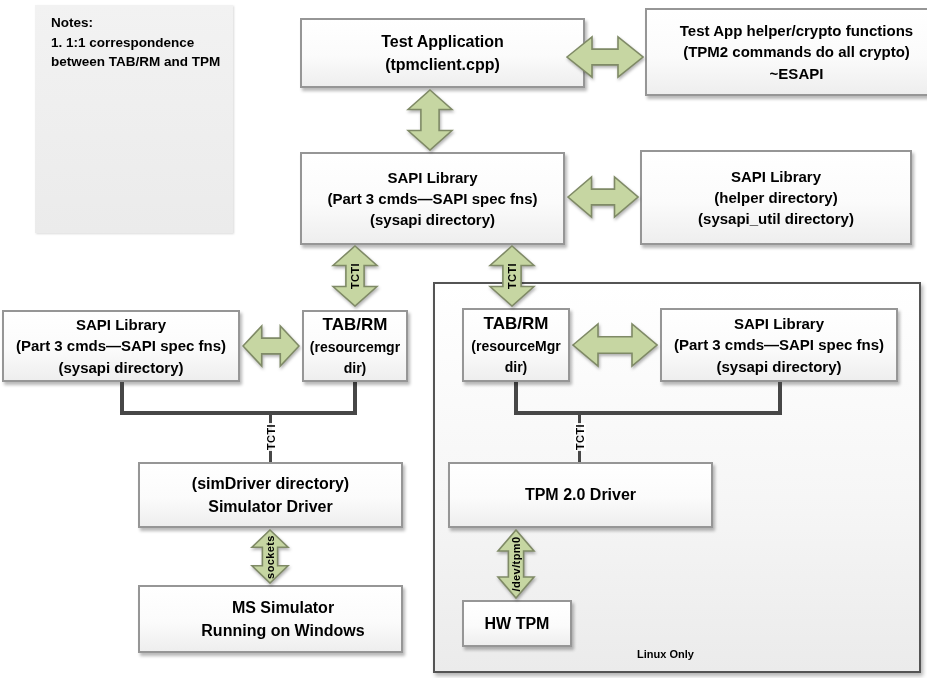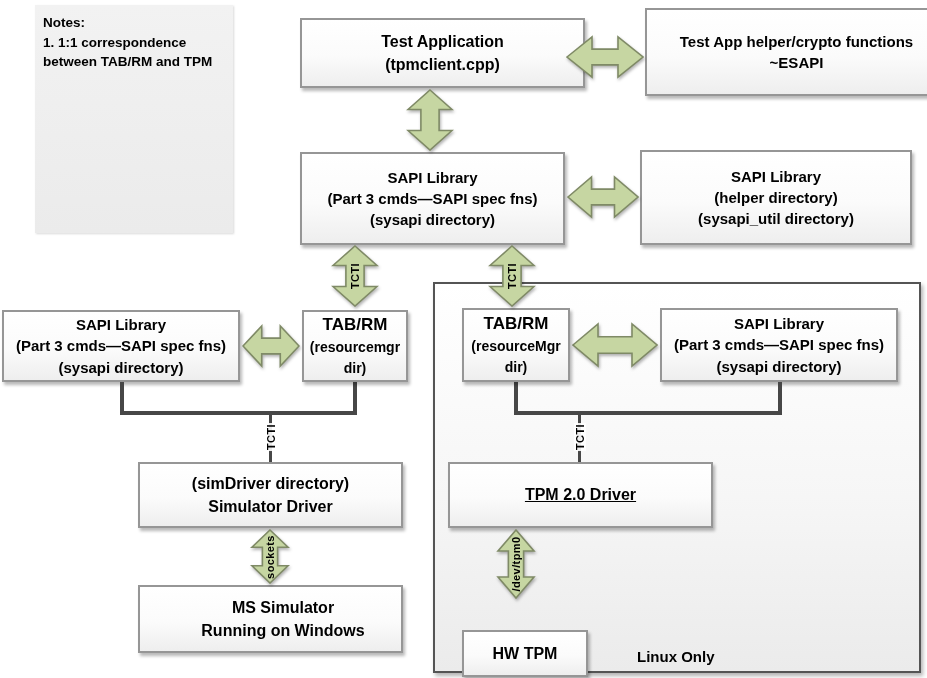--- a/index.html
+++ b/index.html
@@ -17,30 +17,30 @@
     text-align:center;padding:2px 4px;
   }
   .bl{font-size:15px;line-height:1.42;white-space:nowrap;}
   .bl-md{font-size:16px;line-height:1.45;white-space:nowrap;}
   .bl-lg{font-size:17px;line-height:1.4;white-space:nowrap;}
   .bl-sm{font-size:14px;line-height:1.5;white-space:nowrap;}
   .notes{
     position:absolute;left:35px;top:5px;width:198px;height:228px;box-sizing:border-box;
     background:linear-gradient(180deg,#f2f2f2 0%,#ebebeb 100%);
     box-shadow:1px 1px 2px rgba(0,0,0,.15);
-    padding:8px 6px 0 8px;text-align:left;
+    padding:8px 6px 0 16px;text-align:left;
   }
   .notes div{font-size:13.5px;line-height:1.45;}
   .container{
     position:absolute;box-sizing:border-box;
     border:2.5px solid var(--container-border,#555);
     background:linear-gradient(180deg,#ffffff 0%,#f6f6f6 55%,#ebebeb 100%);
     box-shadow:2px 3px 4px rgba(0,0,0,.3);
   }
-  .container-label{position:absolute;font-size:15px;white-space:nowrap;}
+  .container-label{position:absolute;font-size:11px;white-space:nowrap;}
   .arrow{position:absolute;filter:drop-shadow(1.5px 2px 1.5px rgba(0,0,0,.3));}
   .arrow svg{position:absolute;left:0;top:0;display:block;}
   .arrow .alabel{
     position:absolute;left:50%;top:50%;
     transform:translate(-50%,-50%) rotate(-90deg);
     font-size:11px;letter-spacing:.4px;white-space:nowrap;z-index:2;
   }
   .line{position:absolute;background:var(--line,#474747);}
   .stub-label{
     position:absolute;transform:translate(-50%,-50%) rotate(-90deg);
@@ -62,20 +62,21 @@
 
   <div class="container" style="left:433px;top:282px;width:488px;height:391px;"></div>
   <div class="container-label" style="left:637px;top:648px;">Linux Only</div>
 
   <div class="box" style="left:300px;top:18px;width:285px;height:70px;">
     <div class="bl-md">Test Application</div>
     <div class="bl-md">(tpmclient.cpp)</div>
   </div>
   <div class="box" style="left:645px;top:8px;width:303px;height:88px;">
     <div class="bl">Test App helper/crypto functions</div>
+    <div class="bl">(TPM2 commands do all crypto)</div>
     <div class="bl">~ESAPI</div>
   </div>
 
   <div class="box" style="left:300px;top:152px;width:265px;height:93px;">
     <div class="bl">SAPI Library</div>
     <div class="bl">(Part 3 cmds—SAPI spec fns)</div>
     <div class="bl">(sysapi directory)</div>
   </div>
   <div class="box" style="left:640px;top:150px;width:272px;height:95px;">
     <div class="bl">SAPI Library</div>
@@ -106,24 +107,24 @@
   </div>
 
   <div class="box" style="left:138px;top:462px;width:265px;height:66px;">
     <div class="bl-md">(simDriver directory)</div>
     <div class="bl-md">Simulator Driver</div>
   </div>
   <div class="box" style="left:138px;top:585px;width:265px;height:68px;padding-left:29px;">
     <div class="bl-md">MS Simulator</div>
     <div class="bl-md">Running on Windows</div>
   </div>
-  <div class="box" style="left:448px;top:462px;width:265px;height:66px;text-decoration:underline;">
+  <div class="box" style="left:448px;top:462px;width:265px;height:66px;">
     <div class="bl-md">TPM 2.0 Driver</div>
   </div>
-  <div class="box" style="left:462px;top:600px;width:126px;height:47px;margin-top:30px;">
+  <div class="box" style="left:462px;top:600px;width:110px;height:47px;">
     <div class="bl-md">HW TPM</div>
   </div>
 
   <div class="line" style="left:120px;top:382px;width:4px;height:33px;"></div>
   <div class="line" style="left:353px;top:382px;width:4px;height:33px;"></div>
   <div class="line" style="left:120px;top:411px;width:237px;height:4px;"></div>
   <div class="line" style="left:269px;top:413px;width:3px;height:49px;"></div>
   <div class="stub-label" style="left:271px;top:437px;">TCTI</div>
 
   <div class="line" style="left:514px;top:382px;width:4px;height:33px;"></div>

